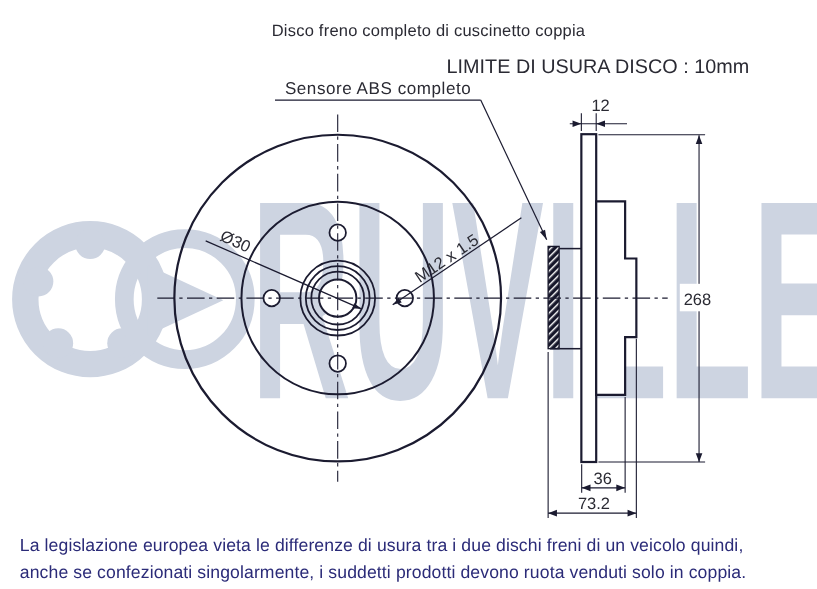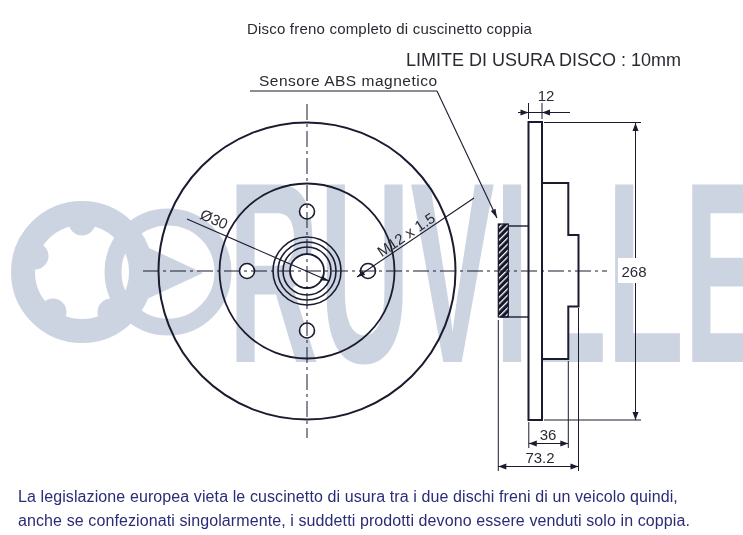--- a/index.html
+++ b/index.html
@@ -126,18 +126,18 @@
       <line x1="437" y1="91" x2="497" y2="218" stroke-width="1.1"></line>
       <polygon points="497,218 495.5,208.8 490.8,211" fill="#1b1b30" stroke="none"></polygon>
     </g>
   </g>
 </svg>
 
 <div id="title" class="abs label">Disco freno completo di cuscinetto coppia</div>
 
 <div id="limite" class="abs label">LIMITE DI USURA DISCO : 10mm</div>
 
-<div id="sensore" class="abs label">Sensore ABS magnetico</div>
+<div id="sensore" class="abs label">Sensore ABS completo</div>
 
 <div id="footer" class="abs">
-  <div>La legislazione europea vieta le cuscinetto di usura tra i due dischi freni di un veicolo quindi,</div>
-  <div>anche se confezionati singolarmente, i suddetti prodotti devono essere venduti solo in coppia.</div>
+  <div>La legislazione europea vieta le differenze di usura tra i due dischi freni di un veicolo quindi,</div>
+  <div>anche se confezionati singolarmente, i suddetti prodotti devono ruota venduti solo in coppia.</div>
 </div>
 
 </body></html>

